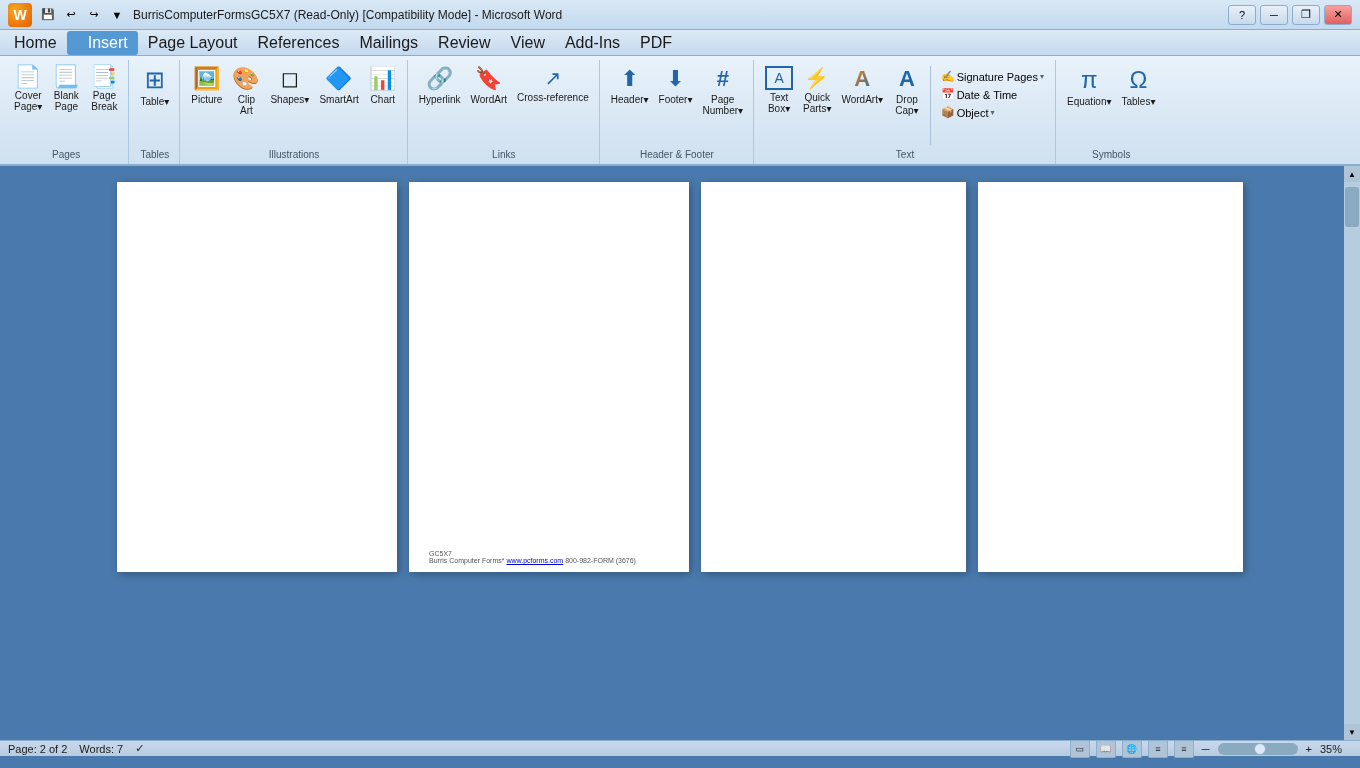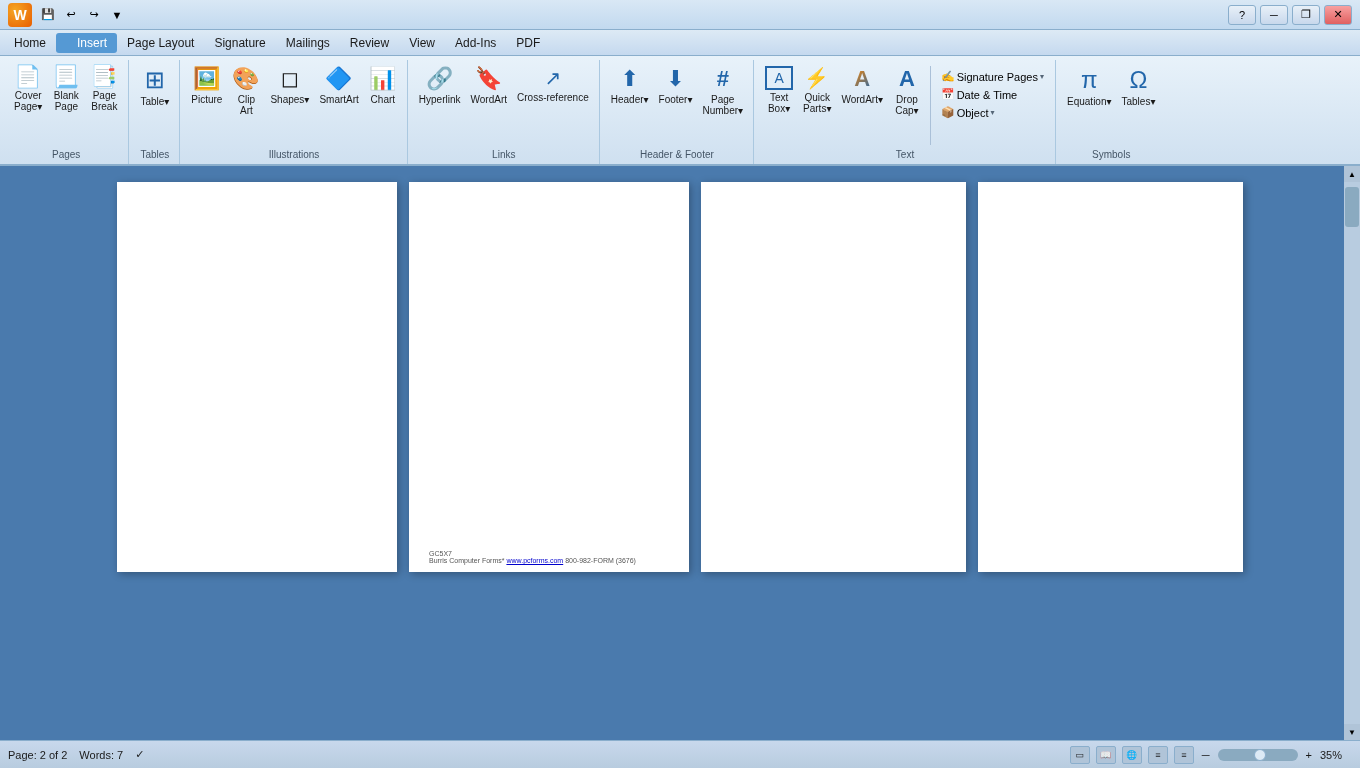--- a/index.html
+++ b/index.html
@@ -41,21 +41,21 @@
     .menu-bar {
       height: 26px;
       background: linear-gradient(to bottom, #ddeaf5, #c5d9ef);
       display: flex;
       align-items: center;
       padding: 0 4px;
       border-bottom: 1px solid #8aaecc;
     }
     .menu-item {
       padding: 3px 10px;
-      font-size: 12px;
+      font-size: 16px;
       cursor: pointer;
       border-radius: 3px;
       color: #1a1a1a;
     }
     .menu-item:hover, .menu-item.active {
       background: #4a90c8;
       color: white;
     }
     .menu-item.active { background: #5599d4; padding-left: 21px; }
 
@@ -141,21 +141,21 @@
       box-shadow: 2px 2px 8px rgba(0,0,0,0.3);
       flex-shrink: 0;
       position: relative;
     }
     .page-inner { width: 100%; height: 100%; padding: 20px; font-size: 8px; }
     .page-footer { position: absolute; bottom: 8px; left: 20px; font-size: 7px; color: #555; }
     .page-footer a { color: #0000cc; text-decoration: underline; }
 
     
     .status-bar {
-      height: 28px;
+      height: 16px;
       background: linear-gradient(to bottom, #c8d8ec, #b8ccdf);
       border-top: 1px solid #8aaecc;
       display: flex;
       align-items: center;
       justify-content: space-between;
       padding: 0 8px;
       font-size: 11px;
       color: #1a1a1a;
     }
     .status-left { display: flex; align-items: center; gap: 12px; }
@@ -182,34 +182,35 @@
 
 <div class="title-bar">
   <div class="title-bar-left">
     <div class="office-logo">W</div>
     <div class="quick-access">
       <div class="quick-btn">💾</div>
       <div class="quick-btn">↩</div>
       <div class="quick-btn">↪</div>
       <div class="quick-btn">▼</div>
     </div>
+    <span class="title-text">BurrisComputerFormsGC5X7 (Read-Only) [Compatibility Mode] - Microsoft Word</span>
   </div>
   <div class="title-bar-right">
     <div class="win-btn">?</div>
     <div class="win-btn">─</div>
     <div class="win-btn">❐</div>
     <div class="win-btn close">✕</div>
   </div>
 </div>
 
 <div class="menu-bar">
   <div class="menu-item">Home</div>
   <div class="menu-item active">Insert</div>
   <div class="menu-item">Page Layout</div>
-  <div class="menu-item">Signature</div>
+  <div class="menu-item">References</div>
   <div class="menu-item">Mailings</div>
   <div class="menu-item">Review</div>
   <div class="menu-item">View</div>
   <div class="menu-item">Add-Ins</div>
   <div class="menu-item">PDF</div>
 </div>
 
 <div class="ribbon">
 
   <div class="ribbon-group">

